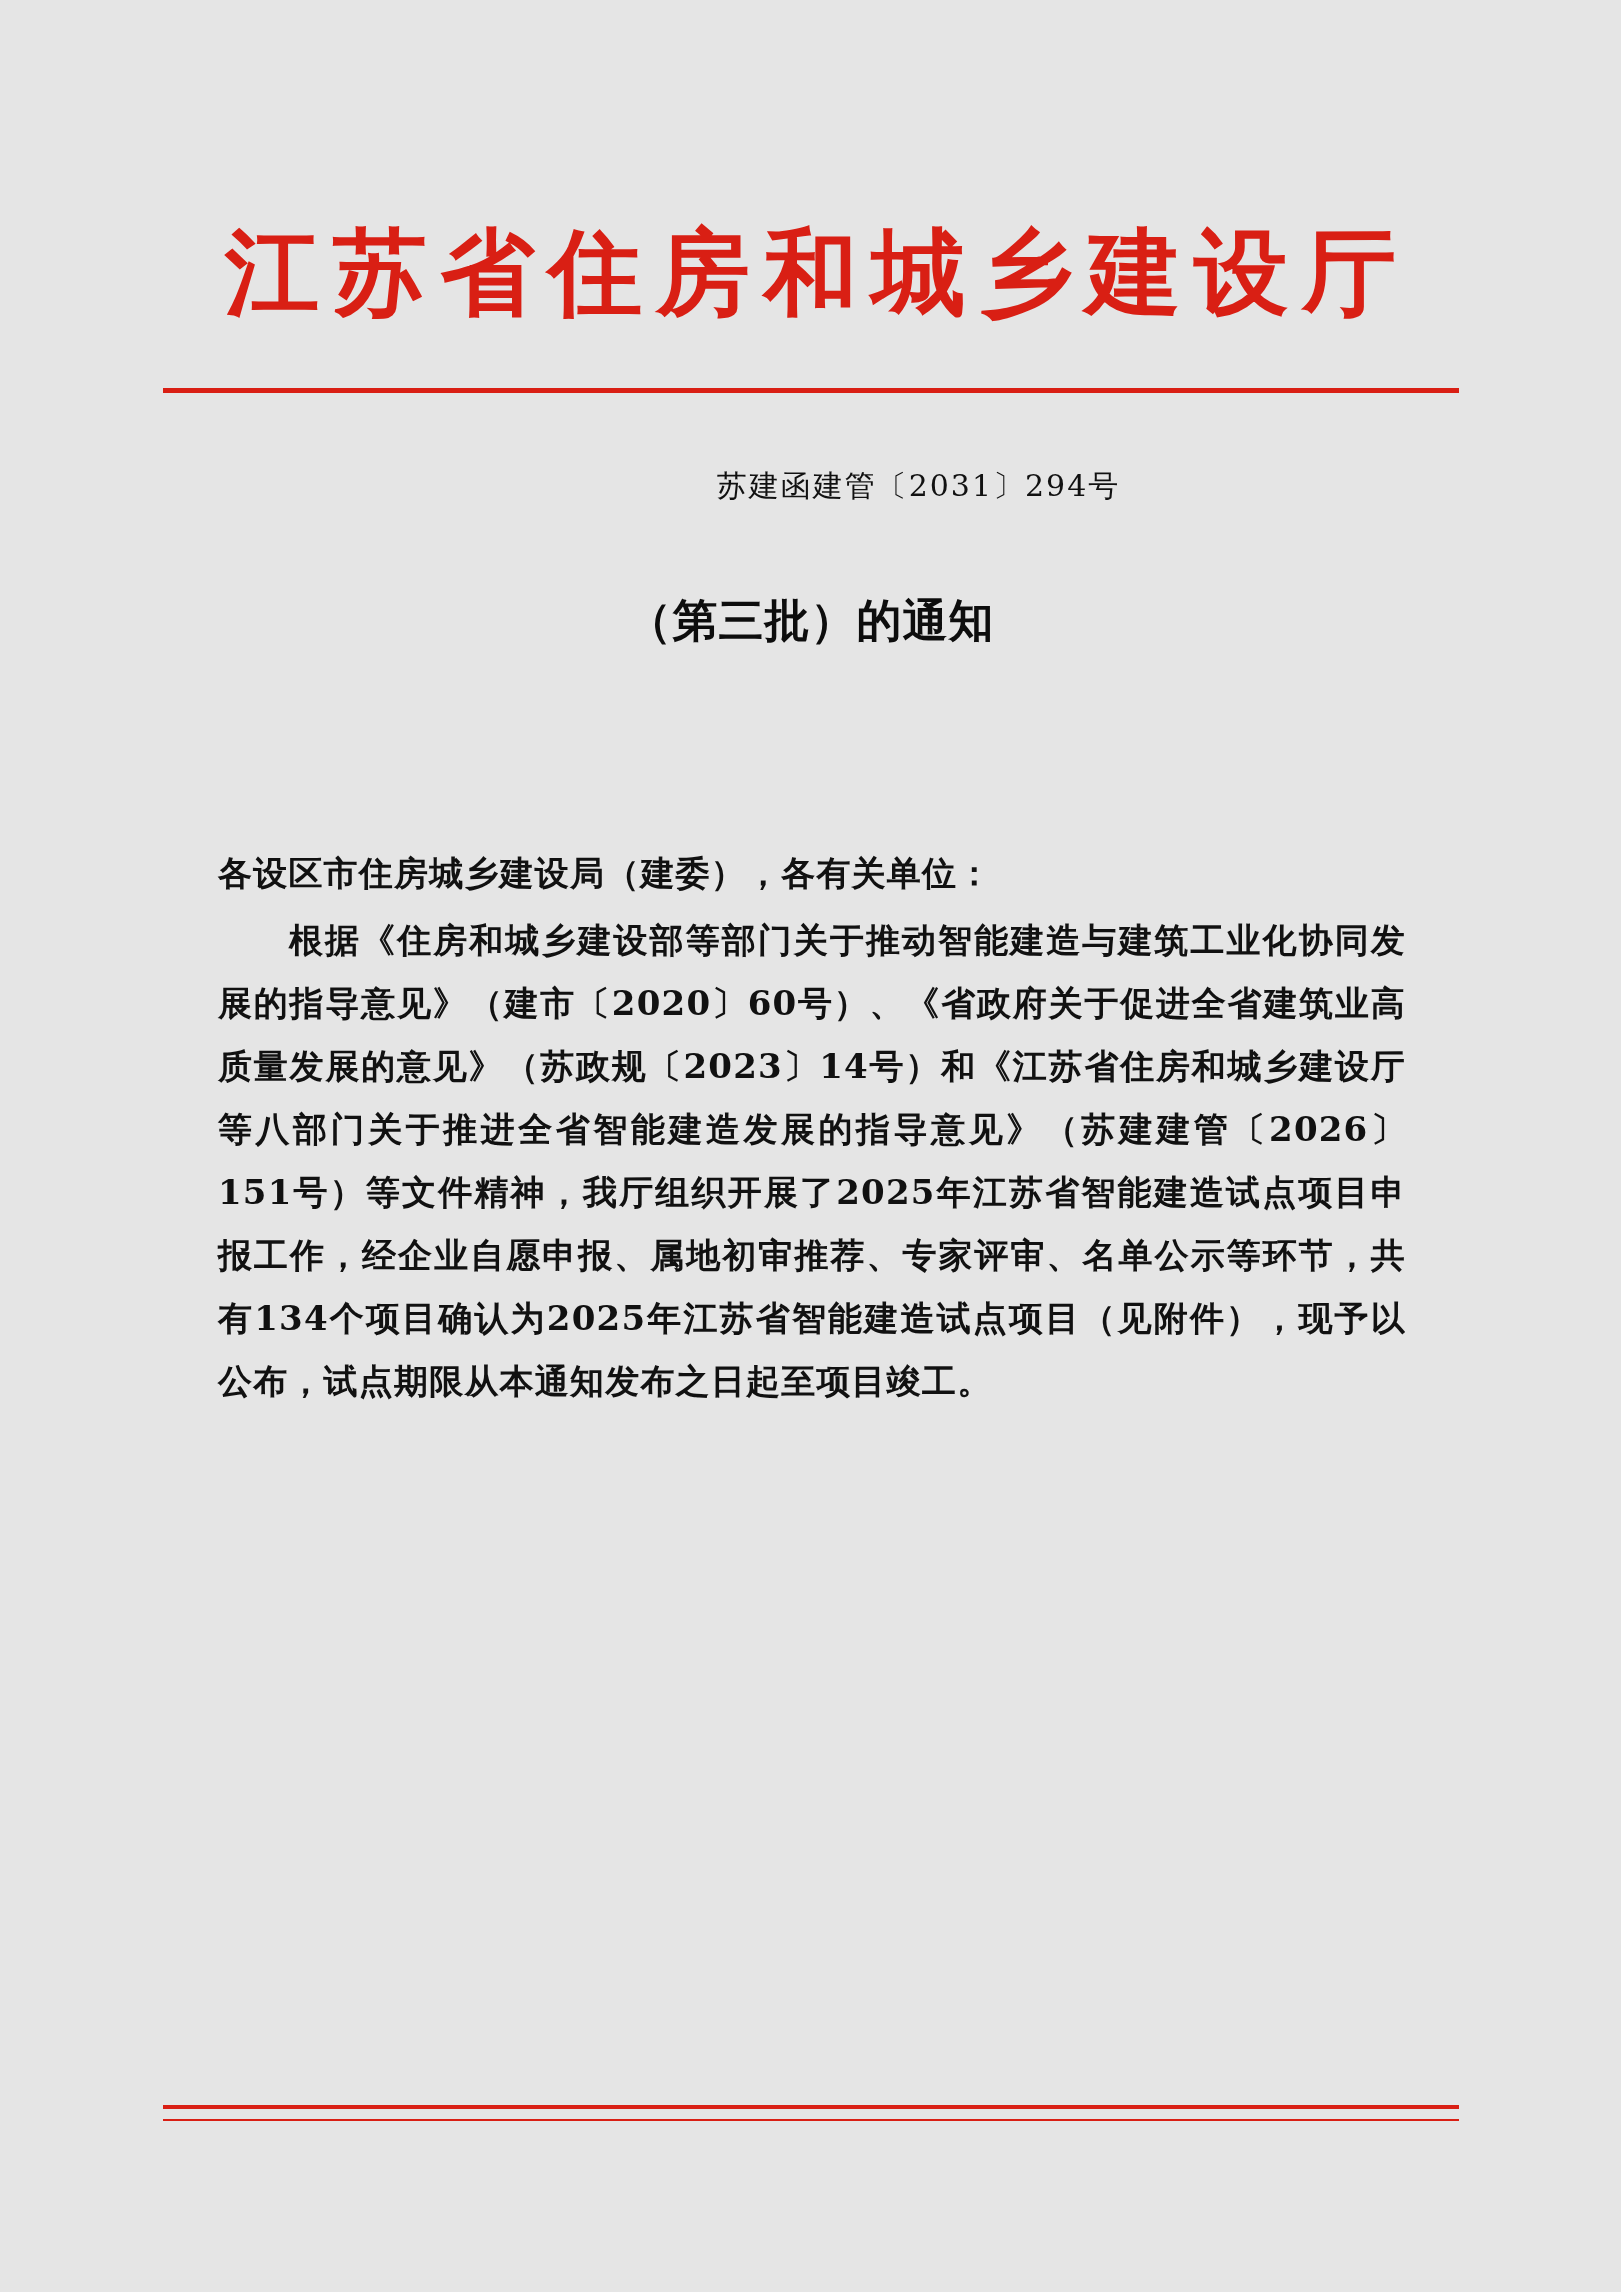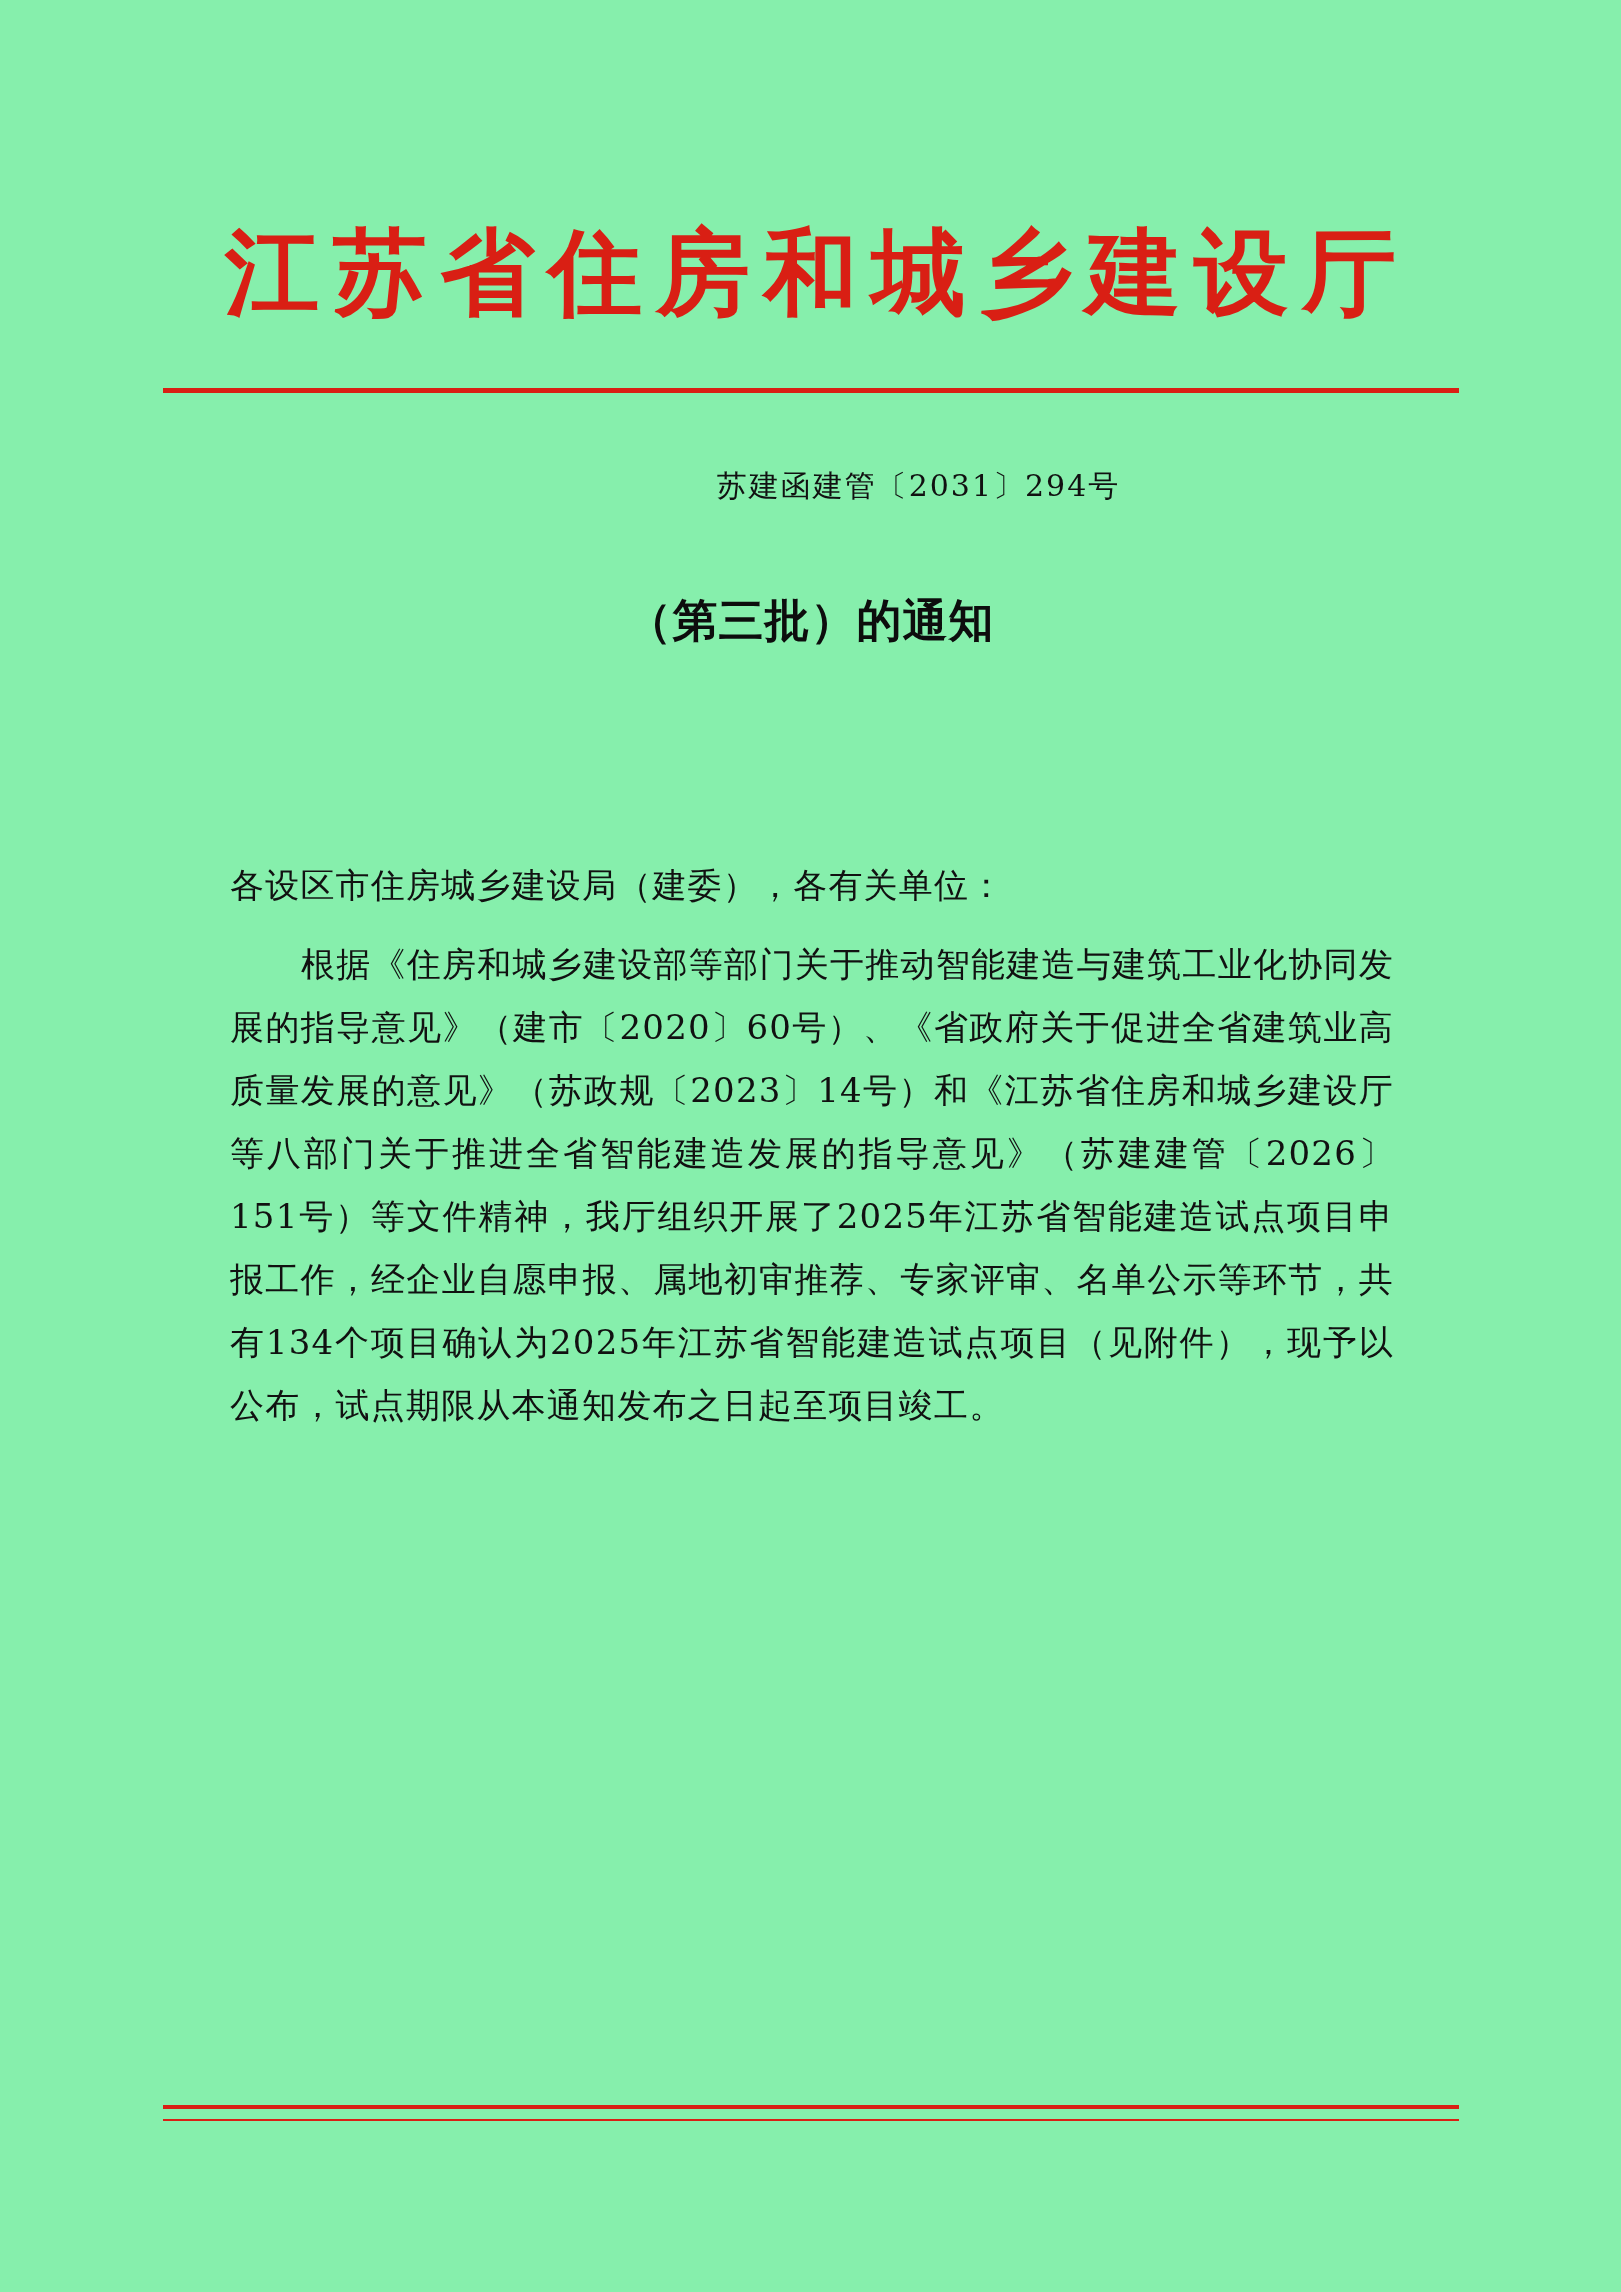--- a/index.html
+++ b/index.html
@@ -13,21 +13,21 @@
     font-family: "DejaVu Serif", "Liberation Serif", serif;
     color: #1a1a1a;
     position: relative;
     overflow: hidden;
   }
   .page {
     position: absolute;
     left: 0; top: 0;
     width: 1621px;
     height: 2293px;
-    background: #86efac;
+    background: #e5e5e5;
   }
   .masthead {
     position: absolute;
     left: 0;
     top: 221px;
     width: 1621px;
     text-align: center;
   }
   .masthead-title {
     font-family: "DejaVu Serif", "Liberation Serif", serif;
@@ -77,21 +77,22 @@
     top: 838px;
     width: 1196px;
     font-size: 34px;
     line-height: 63px;
     letter-spacing: 1.2px;
     color: #111;
     text-align: justify;
     text-justify: inter-ideograph;
   }
   .body-text p {
-    margin: 16px;
+    margin: 4px;
+    font-weight: bold;
   }
   .indent {
     text-indent: 71px;
   }
   .footer-rule-thick {
     position: absolute;
     left: 163px;
     top: 2105px;
     width: 1296px;
     height: 3.9px;

